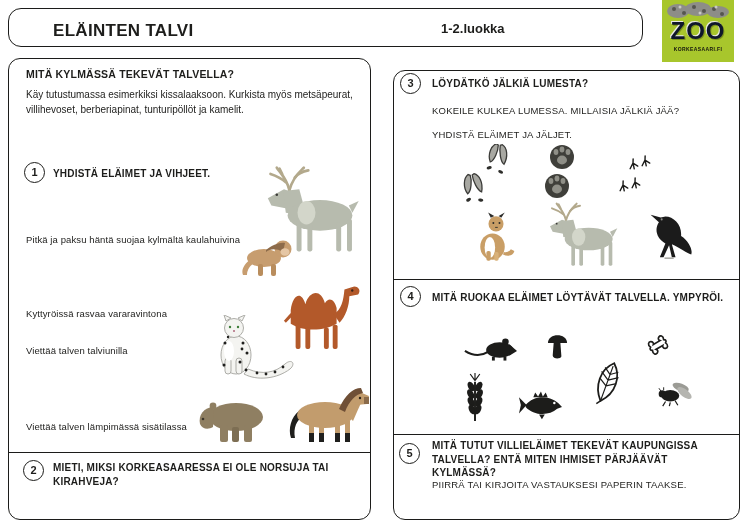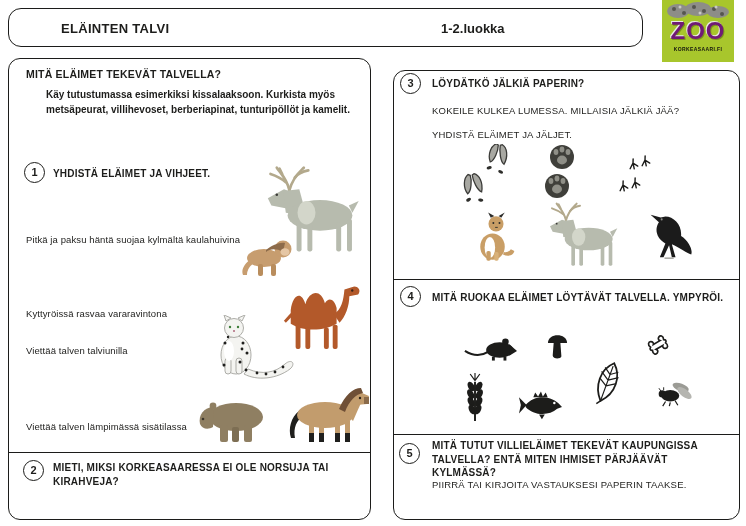--- a/index.html
+++ b/index.html
@@ -6,36 +6,36 @@
   html,body { width:746px; height:526px; background:#ffffff; overflow:hidden;
               font-family:"Liberation Sans", sans-serif; color:#1d1d1b; }
   .page { position:relative; width:746px; height:526px; background:#fff; }
 
   .box { position:absolute; border:1.6px solid #1c1c1a; border-radius:12px; background:#fff; }
   .divider { position:absolute; left:0; right:0; height:0; border-top:1.5px solid #1c1c1a; }
 
   .abs { position:absolute; }
 
   .header-box { left:8px; top:8px; width:635px; height:39px; border-radius:13px; }
-  .header-title { left:24px; top:12px; font-size:13px; font-weight:bold; letter-spacing:.3px;padding-left:28px; }
+  .header-title { left:16px; top:12px; font-size:17px; font-weight:bold; letter-spacing:.3px;padding-left:28px; }
   .header-grade { left:432px; top:12px; font-size:13px; font-weight:bold; }
 
   .logo { position:absolute; left:662px; top:0; width:72px; height:62px; background:#a8c62c;
           text-align:center; overflow:hidden; }
   .logo-zoo { position:absolute; left:0; right:0; top:17px; font-size:24px; font-weight:bold;
-              letter-spacing:1px; color:#701a75; text-shadow:-1px -1px 0 #e9e9e5, 1px 1px 0 #7d941c; }
+              letter-spacing:1px; color:#0f172a; text-shadow:-1px -1px 0 #e9e9e5, 1px 1px 0 #7d941c; }
   .logo-sub { position:absolute; left:0; right:0; top:46px; font-size:5px; font-weight:bold;
               letter-spacing:.4px; color:#14140f; }
 
   .left-box  { left:8px;  top:58px; width:363px; height:462px; }
   .right-box { left:393px; top:70px; width:347px; height:450px; }
 
   .h-main { font-size:10.5px; font-weight:bold; letter-spacing:.2px; }
   .h-task { font-size:10px; font-weight:bold; letter-spacing:.2px; line-height:1.35; }
-  .t-intro { font-size:10px; font-weight:bold; line-height:1.45;margin-left:20px; }
+  .t-intro { font-size:10px; font-weight:normal; line-height:1.45; }
   .t-sub  { font-size:9.5px; line-height:1.3; letter-spacing:.2px; }
   .t-clue { font-size:9.5px; letter-spacing:.1px; white-space:nowrap;margin-top:7px; }
 
   .numcircle { position:absolute; width:21px; height:21px; border:1.5px solid #1c1c1a;
                border-radius:50%; font-size:11px; font-weight:bold; text-align:center;
                line-height:19px; background:#fff; }
   svg { display:block; }
 </style>
 </head>
 <body>
@@ -110,21 +110,21 @@
           <circle cx="14" cy="6" r="1.5"></circle>
           <circle cx="34" cy="12" r="1.5"></circle>
           <circle cx="50" cy="6" r="1.5"></circle>
         </g>
     </svg>
     <div class="logo-zoo">ZOO</div>
     <div class="logo-sub">KORKEASAARI.FI</div>
   </div>
 
   <div class="box left-box">
-    <div class="abs h-main" style="left:17px;top:9px">MITÄ ELÄIMET TEKEVÄT TALVELLA?</div>
+    <div class="abs h-main" style="left:17px;top:9px">MITÄ KYLMÄSSÄ TEKEVÄT TALVELLA?</div>
     <div class="abs t-intro" style="left:17px;top:29px;width:342px">Käy tutustumassa esimerkiksi kissalaaksoon. Kurkista myös metsäpeurat, villihevoset, berberiapinat, tunturipöllöt ja kamelit.</div>
 
     <div class="numcircle" style="left:15px;top:103px">1</div>
     <div class="abs h-task" style="left:44px;top:108px">YHDISTÄ ELÄIMET JA VIHJEET.</div>
 
     <div class="abs t-clue" style="left:17px;top:168px">Pitkä ja paksu häntä suojaa kylmältä kaulahuivina</div>
     <div class="abs t-clue" style="left:17px;top:242px">Kyttyröissä rasvaa vararavintona</div>
     <div class="abs t-clue" style="left:17px;top:279px">Viettää talven talviunilla</div>
     <div class="abs t-clue" style="left:17px;top:355px">Viettää talven lämpimässä sisätilassa</div>
 
@@ -225,21 +225,21 @@
 
     <div class="divider" style="top:393px"></div>
 
     <div class="numcircle" style="left:14px;top:401px">2</div>
     <div class="abs h-task" style="left:44px;top:402px;width:302px">MIETI, MIKSI KORKEASAARESSA EI OLE NORSUJA TAI KIRAHVEJA?</div>
   </div>
 
   <div class="box right-box">
 
     <div class="numcircle" style="left:6px;top:2px">3</div>
-    <div class="abs h-task" style="left:38px;top:6px">LÖYDÄTKÖ JÄLKIÄ PAPERIN?</div>
+    <div class="abs h-task" style="left:38px;top:6px">LÖYDÄTKÖ JÄLKIÄ LUMESTA?</div>
     <div class="abs t-sub" style="left:38px;top:58px">YHDISTÄ ELÄIMET JA JÄLJET.</div>
     <div class="abs t-sub" style="left:38px;top:34px">KOKEILE KULKEA LUMESSA. MILLAISIA JÄLKIÄ JÄÄ?</div>
 
     <svg class="abs" style="left:67px;top:73px" width="54" height="60" viewBox="0 0 54 60">
       <use href="#hoofprint-shape" transform="translate(26,0) rotate(10 10 14)"></use>
       <use href="#hoofprint-shape" transform="translate(2,30) rotate(-8 10 14)"></use>
     </svg>
     <svg class="abs" style="left:150px;top:73px" width="32" height="56" viewBox="0 0 32 56">
       <use href="#pawprint-shape" transform="translate(5,0)"></use>
       <use href="#pawprint-shape" transform="translate(0,29)"></use>

